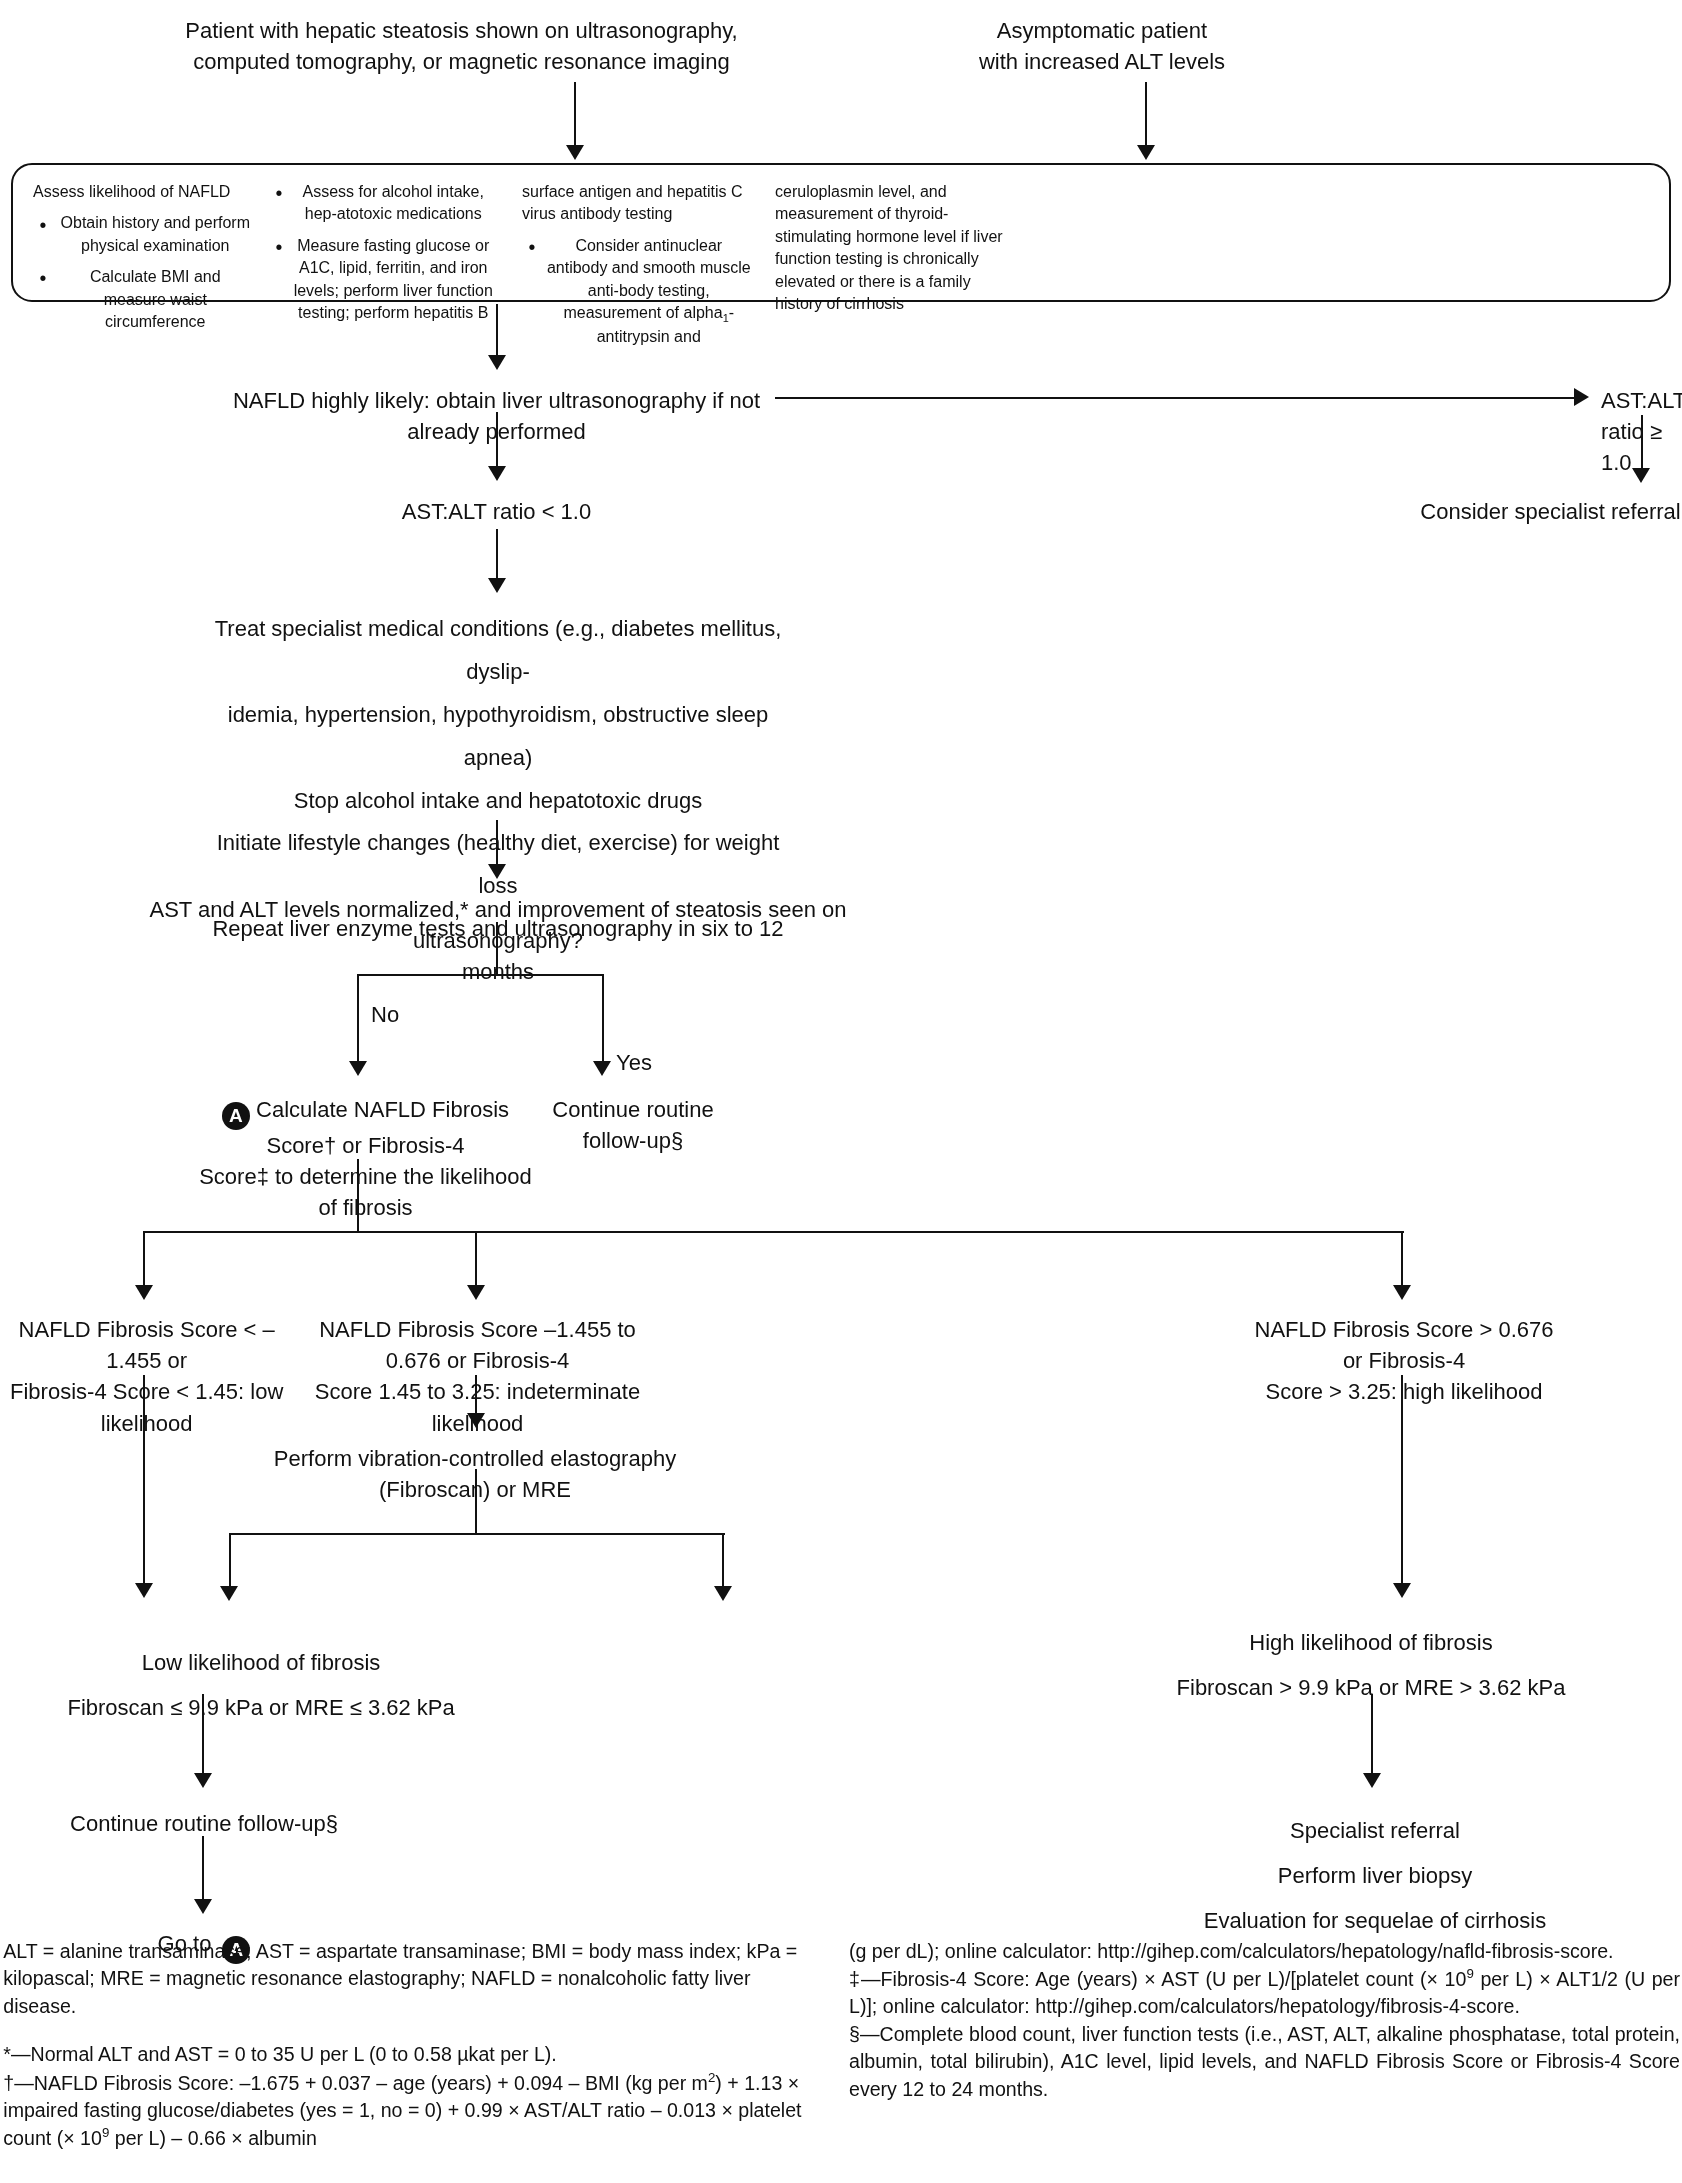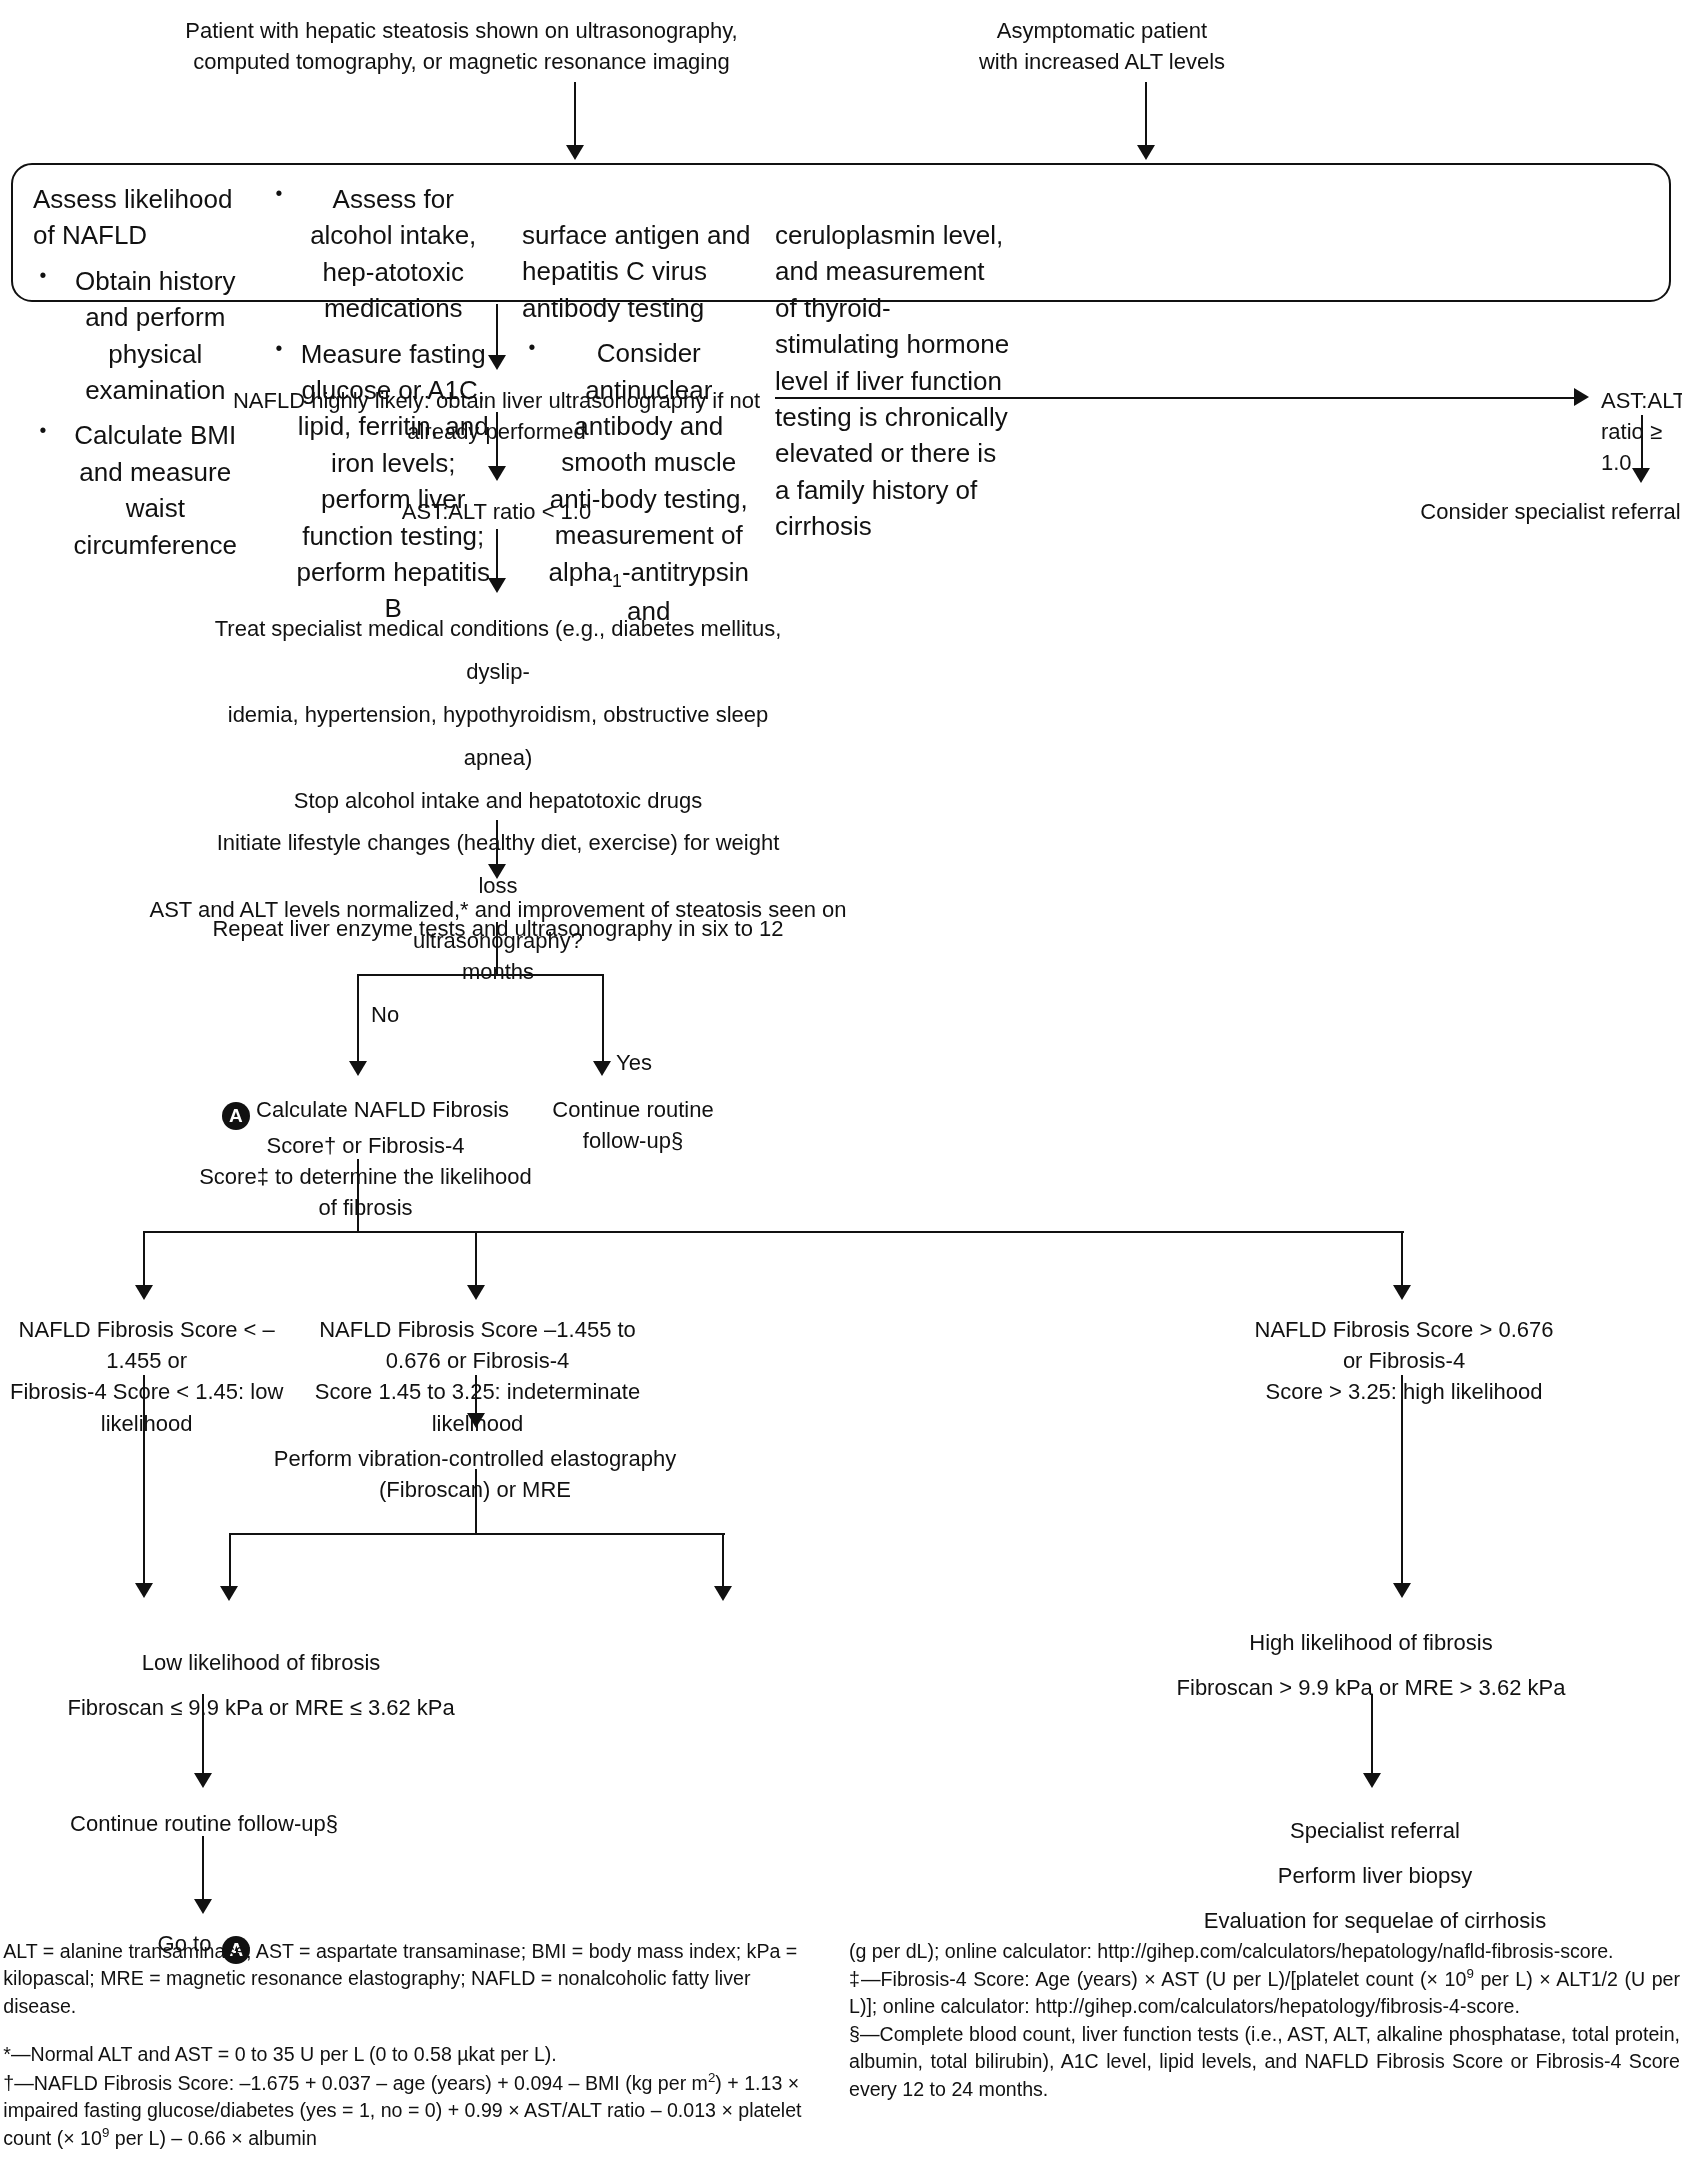--- a/index.html
+++ b/index.html
@@ -15,25 +15,25 @@
   .node{position:absolute;text-align:center;line-height:1.42;font-size:22px;color:#111;}
   .ln{display:block;}
   
   .assess-box{
     position:absolute;
     left:11.4px;top:163px;width:1660px;height:139px;
     border:2.4px solid #111;
     border-radius:21px;
     box-sizing:border-box;
   }
-  .col{position:absolute;font-size:26px;line-height:1.40;color:#111;}
+  .col{position:absolute;font-size:16px;line-height:1.40;color:#111;}
   ul.bl{list-style:none;margin:0;padding:0;}
   ul.bl>li{position:relative;padding-left:24.5px;margin:0 0 9px 0;text-align:center;}
   ul.bl>li:before{content:"\2022";position:absolute;left:6.5px;top:-0.8px;font-size:19.6px;}
-  .nobullet{padding-left:0;margin-bottom:9px;margin-top:36px;}
+  .nobullet{padding-left:0;margin-bottom:9px;}
   .plain{margin:0 0 9px 0;}
   
   .vline{position:absolute;background:#111;width:2.4px;}
   .hline{position:absolute;background:#111;height:2.4px;}
   .arrow-d{position:absolute;width:0;height:0;border-left:9px solid transparent;border-right:9px solid transparent;border-top:15.5px solid #111;}
   .arrow-r{position:absolute;width:0;height:0;border-top:9px solid transparent;border-bottom:9px solid transparent;border-left:15.5px solid #111;}
   
   .circA{
     display:inline-block;width:28px;height:28px;border-radius:50%;
     background:#111;color:#fff;font-size:19px;line-height:28px;

